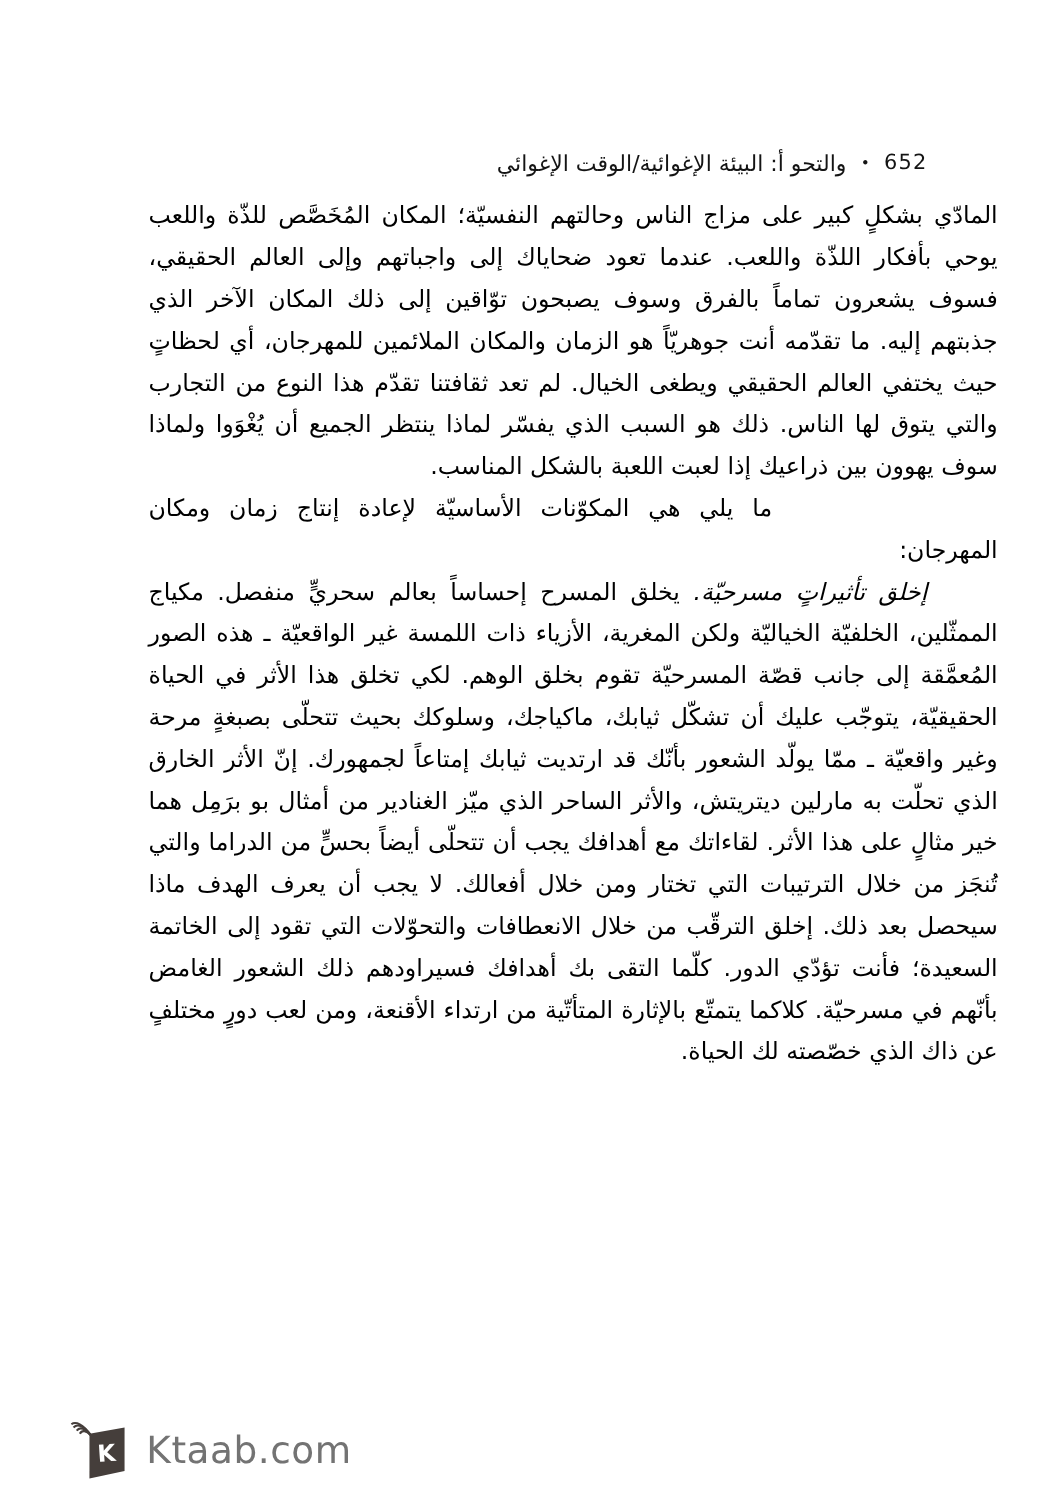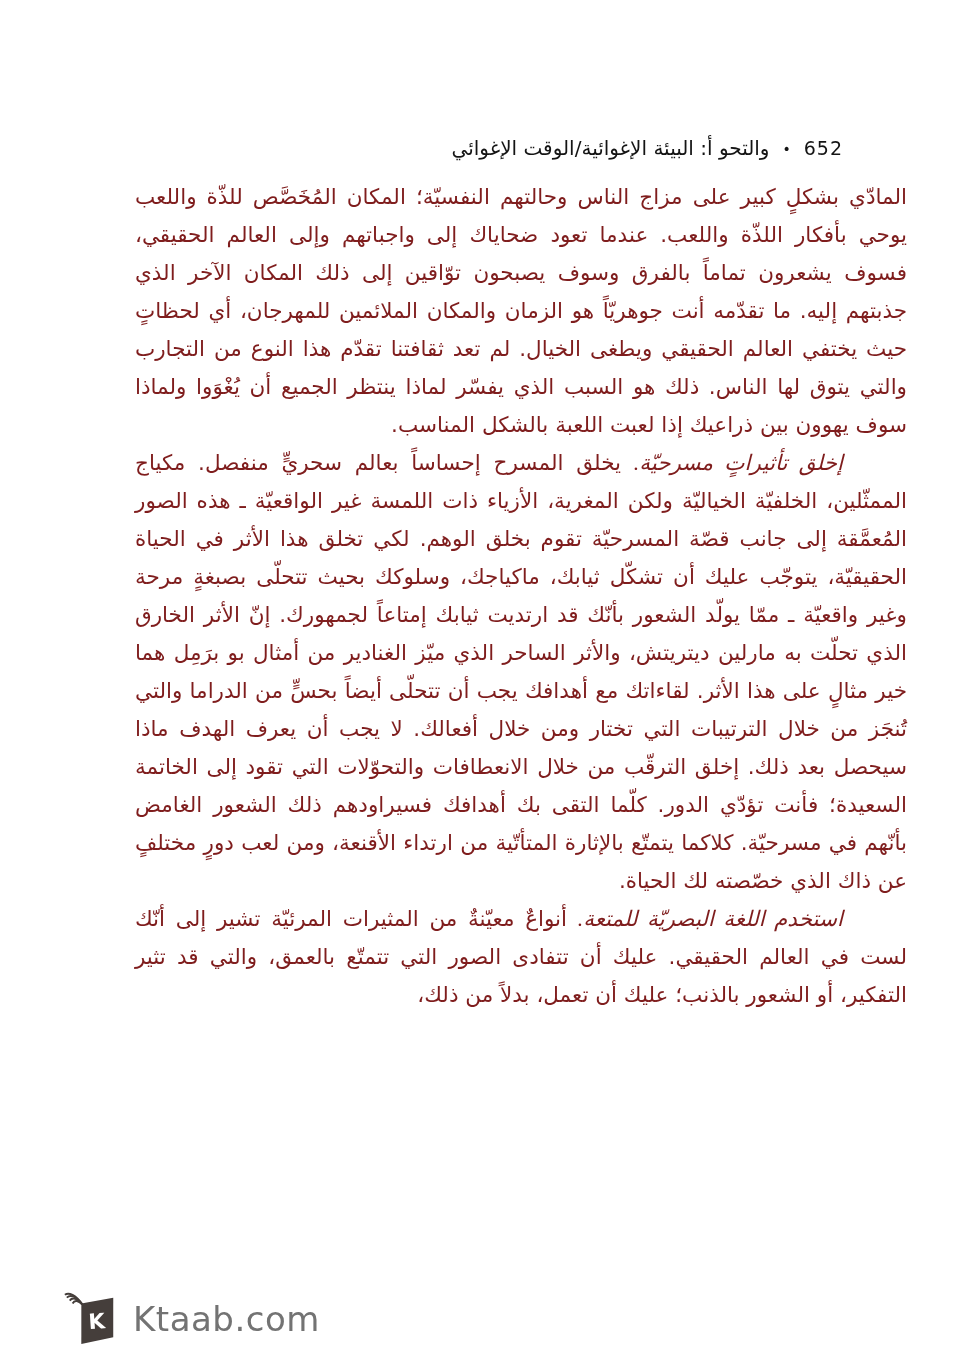--- a/index.html
+++ b/index.html
@@ -25,26 +25,26 @@
   .page-header .bullet { font-size: 14px; position: relative; top: 1px; }
   .text-block {
     position: absolute;
     top: 178px;
     right: 48px;
     width: 772px;
     direction: rtl;
     text-align: justify;
     font-size: 21.5px;
     line-height: 38px;
-    color: #7f1d1d;
+    color: #000000;
   }
   .text-block p { margin: 0; }
   .p-indent-lg { text-indent: 205px; }
   .p-section { margin-top: 48px; text-indent: 64px; }
-  .lead { font-style: italic; font-family: Liberation Serif, serif; }
+  .lead { font-style: italic; }
   .page-footer {
     position: absolute;
     left: 62px;
     bottom: 20px;
     display: flex;
     align-items: center;
     gap: 13px;
   }
   .brand-name {
     font-size: 34px;
@@ -56,22 +56,22 @@
 <body>
 
 <header class="page-header">
   <span class="num">652</span>
   <span class="bullet">•</span>
   <span class="title">والتحو أ: البيئة الإغوائية/الوقت الإغوائي</span>
 </header>
 
 <main class="text-block">
   <p><span>المادّي بشكلٍ كبير على مزاج الناس وحالتهم النفسيّة؛ المكان المُخَصَّص للذّة واللعب يوحي بأفكار اللذّة واللعب. عندما تعود ضحاياك إلى واجباتهم وإلى العالم الحقيقي، فسوف يشعرون تماماً بالفرق وسوف يصبحون توّاقين إلى ذلك المكان الآخر الذي جذبتهم إليه. ما تقدّمه أنت جوهريّاً هو الزمان والمكان الملائمين للمهرجان، أي لحظاتٍ حيث يختفي العالم الحقيقي ويطغى الخيال. لم تعد ثقافتنا تقدّم هذا النوع من التجارب والتي يتوق لها الناس. ذلك هو السبب الذي يفسّر لماذا ينتظر الجميع أن يُغْوَوا ولماذا سوف يهوون بين ذراعيك إذا لعبت اللعبة بالشكل المناسب.</span></p>
+  <p class="p-indent-lg"><span>ما يلي هي المكوّنات الأساسيّة لإعادة إنتاج زمان ومكان المهرجان:</span></p>
   <p class="p-section"><span class="lead">إخلق تأثيراتٍ مسرحيّة.</span> <span>يخلق المسرح إحساساً بعالم سحريٍّ منفصل. مكياج الممثّلين، الخلفيّة الخياليّة ولكن المغرية، الأزياء ذات اللمسة غير الواقعيّة ـ هذه الصور المُعمَّقة إلى جانب قصّة المسرحيّة تقوم بخلق الوهم. لكي تخلق هذا الأثر في الحياة الحقيقيّة، يتوجّب عليك أن تشكّل ثيابك، ماكياجك، وسلوكك بحيث تتحلّى بصبغةٍ مرحة وغير واقعيّة ـ ممّا يولّد الشعور بأنّك قد ارتديت ثيابك إمتاعاً لجمهورك. إنّ الأثر الخارق الذي تحلّت به مارلين ديتريتش، والأثر الساحر الذي ميّز الغنادير من أمثال بو برَمِل هما خير مثالٍ على هذا الأثر. لقاءاتك مع أهدافك يجب أن تتحلّى أيضاً بحسٍّ من الدراما والتي تُنجَز من خلال الترتيبات التي تختار ومن خلال أفعالك. لا يجب أن يعرف الهدف ماذا سيحصل بعد ذلك. إخلق الترقّب من خلال الانعطافات والتحوّلات التي تقود إلى الخاتمة السعيدة؛ فأنت تؤدّي الدور. كلّما التقى بك أهدافك فسيراودهم ذلك الشعور الغامض بأنّهم في مسرحيّة. كلاكما يتمتّع بالإثارة المتأتّية من ارتداء الأقنعة، ومن لعب دورٍ مختلفٍ عن ذاك الذي خصّصته لك الحياة.</span></p>
-  <p class="p-section"><span class="lead">استخدم اللغة البصريّة للمتعة.</span> <span>أنواعٌ معيّنةٌ من المثيرات المرئيّة تشير إلى أنّك لست في العالم الحقيقي. عليك أن تتفادى الصور التي تتمتّع بالعمق، والتي قد تثير التفكير، أو الشعور بالذنب؛ عليك أن تعمل، بدلاً من ذلك،</span></p>
 </main>
 
 <footer class="page-footer">
   <span aria-hidden="true">
     <svg width="58" height="58" viewBox="0 0 60 60">
 
       <path d="M21 17 C 14 7, 7 4, 3 7" fill="none" stroke="#453e3b" stroke-width="2"></path>
       <path d="M21 17 C 15 9, 9 6, 5 10" fill="none" stroke="#453e3b" stroke-width="2"></path>
       <path d="M21 17 C 16 11, 11 9, 8 13" fill="none" stroke="#453e3b" stroke-width="2"></path>
       <path d="M21 17 C 17 13, 13 12, 11 16" fill="none" stroke="#453e3b" stroke-width="2"></path>

